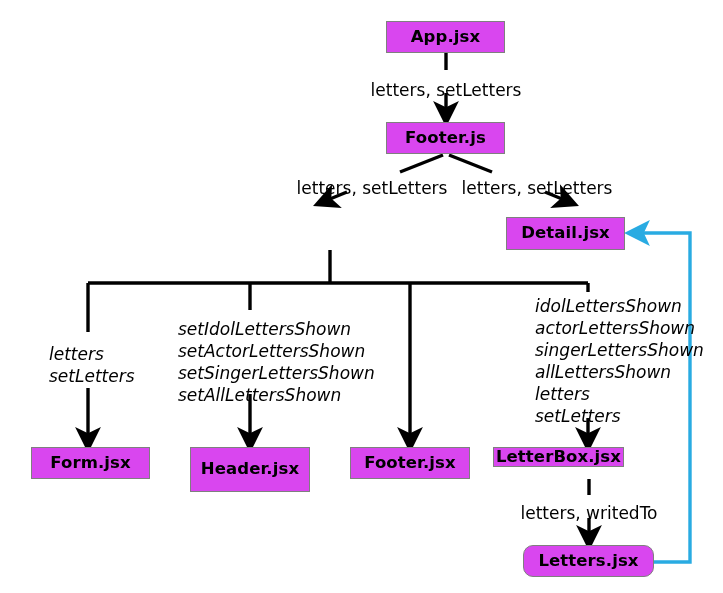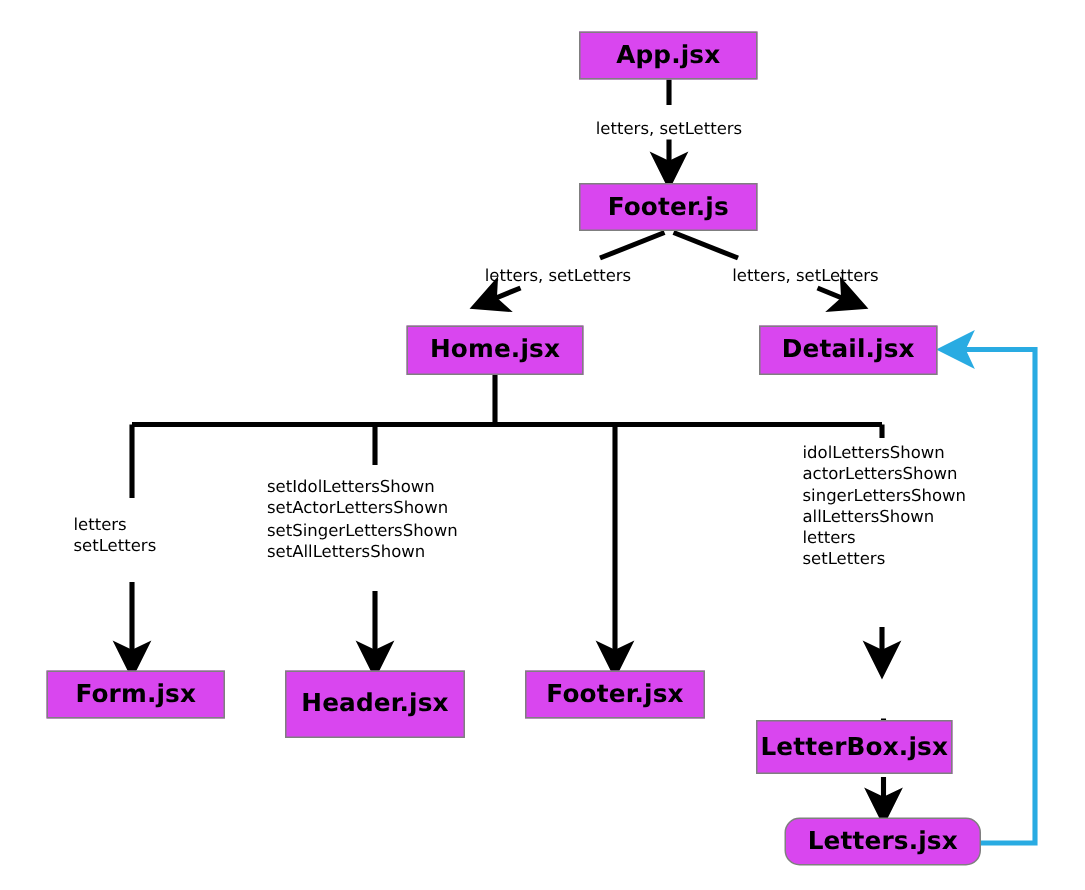--- a/index.html
+++ b/index.html
@@ -41,30 +41,30 @@
     letter-spacing: 0.1px;
     display: flex;
     align-items: center;
     justify-content: center;
     text-align: center;
     line-height: 1;
     z-index: 3;
   }
   .edge-label {
     position: absolute;
-    font-size: 11px;
+    font-size: 17px;
     font-weight: normal;
     color: #000000;
     line-height: 1.30;
     white-space: pre;
     z-index: 2;
     background: transparent;
   }
   .edge-label.center { text-align: center; transform: translateX(-50%); }
-  .edge-label.left   { text-align: left; }
+  .edge-label.left   { text-align: left; font-style: italic; }
 </style>
 </head>
 <body>
 
 <div id="diagram-root">
 
   <svg class="edges" viewBox="0 0 723 593" width="723" height="593" xmlns="http://www.w3.org/2000/svg">
     <defs>
       <marker id="arrow-black" markerWidth="9" markerHeight="9" refX="4.4" refY="4.4" orient="auto" markerUnits="strokeWidth">
         <path d="M0.6,0.6 L8.2,4.4 L0.6,8.2 L2.4,4.4 Z" fill="#000000"></path>
@@ -110,41 +110,38 @@
   </svg>
 
   <div class="node" style="left:386px; top:21px; width:119px; height:32px;">
     <span>App.jsx</span>
   </div>
 
   <div class="node" style="left:386px; top:122px; width:119px; height:32px;">
     <span>Footer.js</span>
   </div>
 
-  <div class="node" style="left:271px; top:217px; width:118px; height:33px;">
-    <span>Home.jsx</span>
-  </div>
 
   <div class="node" style="left:506px; top:217px; width:119px; height:33px;">
     <span>Detail.jsx</span>
   </div>
 
   <div class="node" style="left:31px; top:447px; width:119px; height:32px;">
     <span>Form.jsx</span>
   </div>
 
   <div class="node" style="left:190px; top:447px; width:120px; height:45px;text-align:right;">
     <span>Header.jsx</span>
   </div>
 
   <div class="node" style="left:350px; top:447px; width:120px; height:32px;">
     <span>Footer.jsx</span>
   </div>
 
-  <div class="node" style="left:504px; top:447px; width:131px; height:36px;margin-top:33px;">
+  <div class="node" style="left:493px; top:447px; width:131px; height:20px;">
     <span>LetterBox.jsx</span>
   </div>
 
   <div class="node" style="left:523px; top:545px; width:131px; height:32px;border-radius:10px;">
     <span>Letters.jsx</span>
   </div>
 
   <div class="edge-label center" style="left:446px; top:79px;"><span>letters, setLetters</span></div>
 
   <div class="edge-label center" style="left:372px; top:177px;"><span>letters, setLetters</span></div>
@@ -159,14 +156,15 @@
 setSingerLettersShown
 setAllLettersShown</span></div>
 
   <div class="edge-label left" style="left:535px; top:295px;"><span>idolLettersShown
 actorLettersShown
 singerLettersShown
 allLettersShown
 letters
 setLetters</span></div>
 
+  <div class="edge-label center" style="left:589px; top:502px;"><span>letters, writedTo</span></div>
 
 </div>
 
 </body></html>

